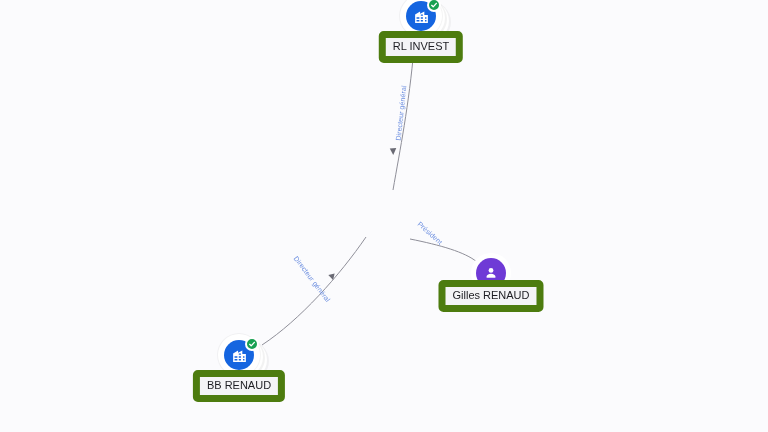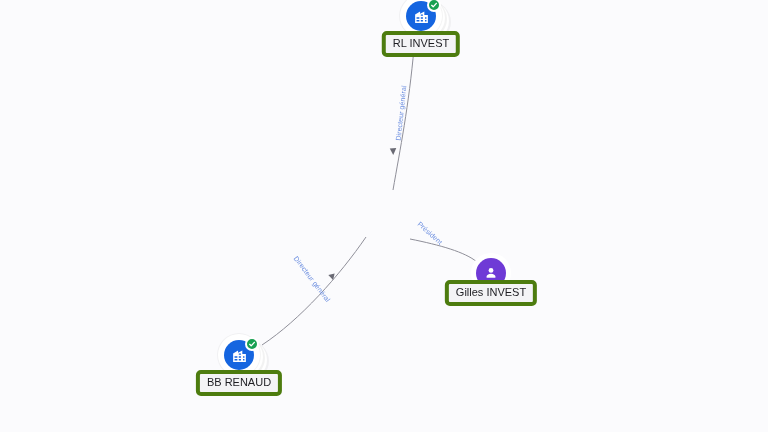--- a/index.html
+++ b/index.html
@@ -86,21 +86,21 @@
     display: flex; align-items: center; justify-content: center;
   }
 
   
   .lbl {
     position: absolute;
     left: 50%;
     transform: translateX(-50%);
     white-space: nowrap;
     background: #f4f4f6;
-    border: 4px solid #4d7c0f;
+    border: 7px solid #4d7c0f;
     border-radius: 5px;
     padding: 2px 7px 3px;
     font-size: 11px;
     color: #1d1d22;
     line-height: 1.15;
   }
   .lbl.below-co { top: 30px; }
   .lbl.below-pin { top: 44px; }
   .lbl.below-person { top: 22px; }
 
@@ -157,21 +157,21 @@
   </div>
 
 
   <div class="node" style="left:491px; top:273px;">
     <div class="disc person">
       <svg width="16" height="16" viewBox="0 0 24 24">
         <circle cx="12" cy="8.2" r="3.6" fill="#ffffff"></circle>
         <path fill="#ffffff" d="M12 13c-4 0-6.6 2.1-6.6 4.3V19h13.2v-1.7C18.6 15.1 16 13 12 13z"></path>
       </svg>
     </div>
-    <div class="lbl below-person">Gilles INVEST</div>
+    <div class="lbl below-person">Gilles RENAUD</div>
   </div>
 
   <div class="node" style="left:239px; top:355px;">
     <div class="halo sz-co"></div>
     <div class="disc company">
       <svg width="17" height="17" viewBox="0 0 24 24">
         <path fill="#ffffff" d="M3 21V9l7-4v3l6-3v5h5v11H3zm2-2h4v-2H5v2zm0-4h4v-2H5v2zm6 4h3v-2h-3v2zm0-4h3v-2h-3v2zm0-4h3V9h-3v2zm6 8h2v-2h-2v2zm0-4h2v-2h-2v2z"></path>
       </svg>
       <span class="badge">
         <svg width="8" height="8" viewBox="0 0 24 24">

